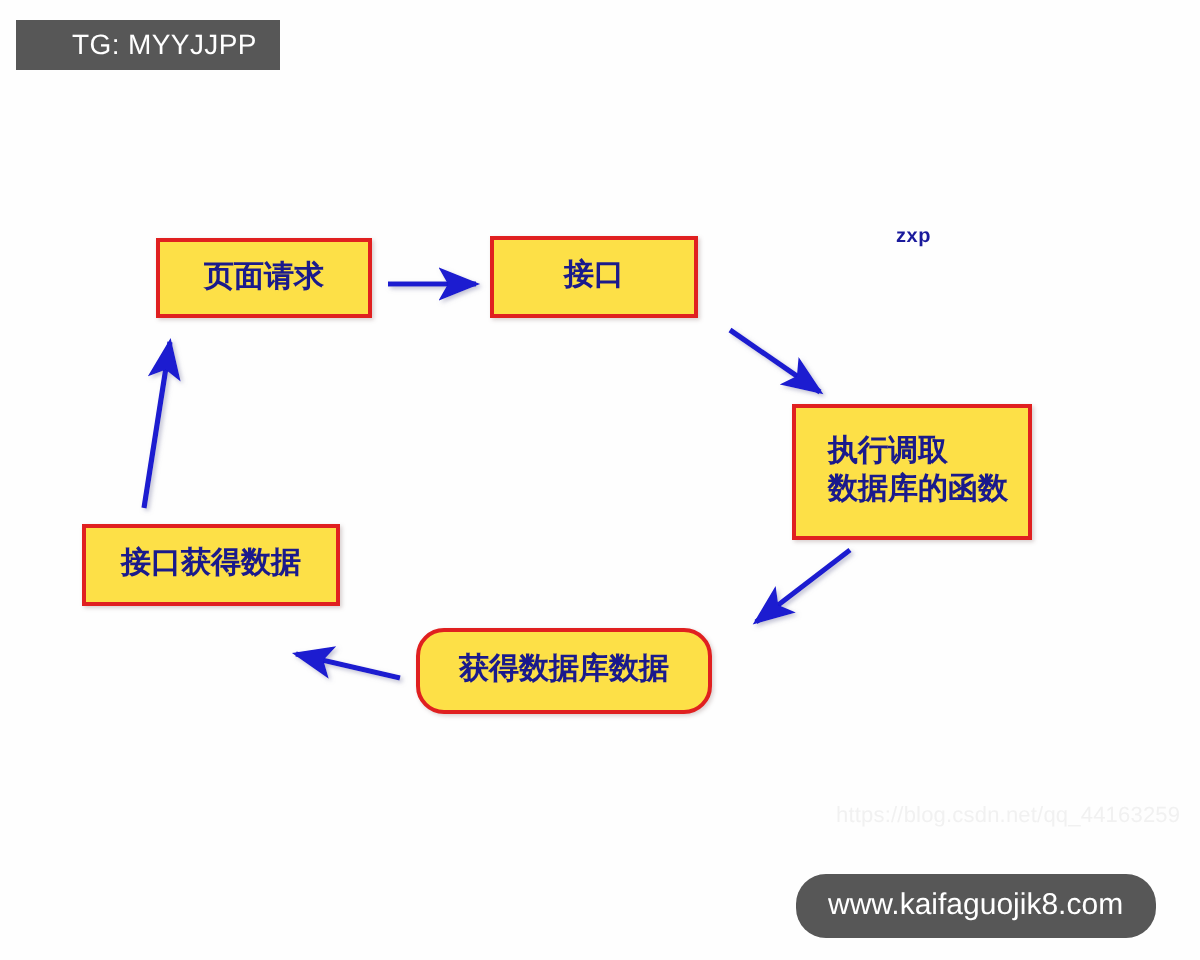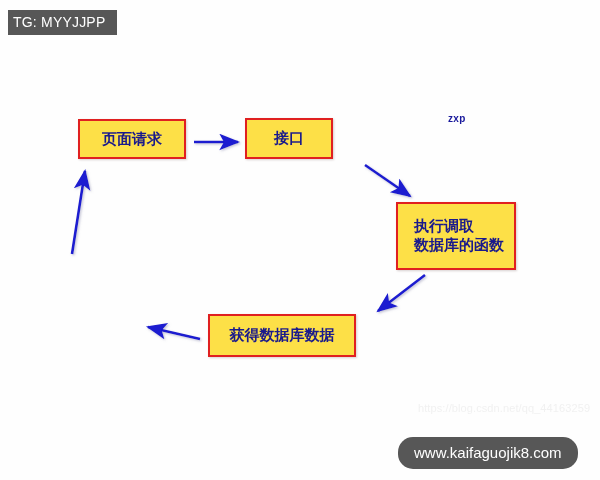--- a/index.html
+++ b/index.html
@@ -25,21 +25,21 @@
   
   .tg-banner {
     position: absolute;
     left: 8px;
     top: 10px;
     background: #575757;
     color: #ffffff;
     font-size: 14px;
     font-family: "Liberation Sans", sans-serif;
     letter-spacing: 0.2px;
-    padding: 4px 12px 5px 5px;
+    padding: 4px 12px 5px 28px;
     line-height: 16px;
     white-space: nowrap;
   }
 
   
   .site-banner {
     position: absolute;
     left: 398px;
     top: 437px;
     background: #575757;
@@ -81,23 +81,23 @@
     white-space: pre-line;
     box-shadow: 1px 1px 2px rgba(120,90,90,0.28);
   }
   .node.multiline {
     justify-content: flex-start;
     padding-left: 16px;
     text-align: left;
   }
 
   #node-page-request { left: 78px;  top: 119px; width: 108px; height: 40px; }
-  #node-interface    { left: 245px; top: 118px; width: 88px; height: 41px; }
+  #node-interface    { left: 245px; top: 118px; width: 104px; height: 41px; }
   #node-db-function  { left: 396px; top: 202px; width: 120px; height: 68px; }
-  #node-db-data      { left: 208px; top: 314px; width: 148px; height: 43px; }
+  #node-db-data      { left: 208px; top: 314px; width: 148px; height: 43px; border-radius: 14px; }
   #node-iface-data   { left: 41px;  top: 262px; width: 129px; height: 41px; }
 
   
   .zxp {
     position: absolute;
     left: 448px;
     top: 113px;
     color: #1a1a9c;
     font-family: "Liberation Sans", sans-serif;
     font-size: 10px;
@@ -147,20 +147,23 @@
 
   <div class="node multiline" id="node-db-function">
     <span>执行调取
 数据库的函数</span>
   </div>
 
   <div class="node" id="node-db-data">
     <span>获得数据库数据</span>
   </div>
 
+  <div class="node" id="node-iface-data">
+    <span>接口获得数据</span>
+  </div>
 
   <div class="zxp">zxp</div>
 
   <div class="watermark">https://blog.csdn.net/qq_44163259</div>
 
   <div class="tg-banner">TG: MYYJJPP</div>
 
   <div class="site-banner">www.kaifaguojik8.com</div>
 
 </div>

